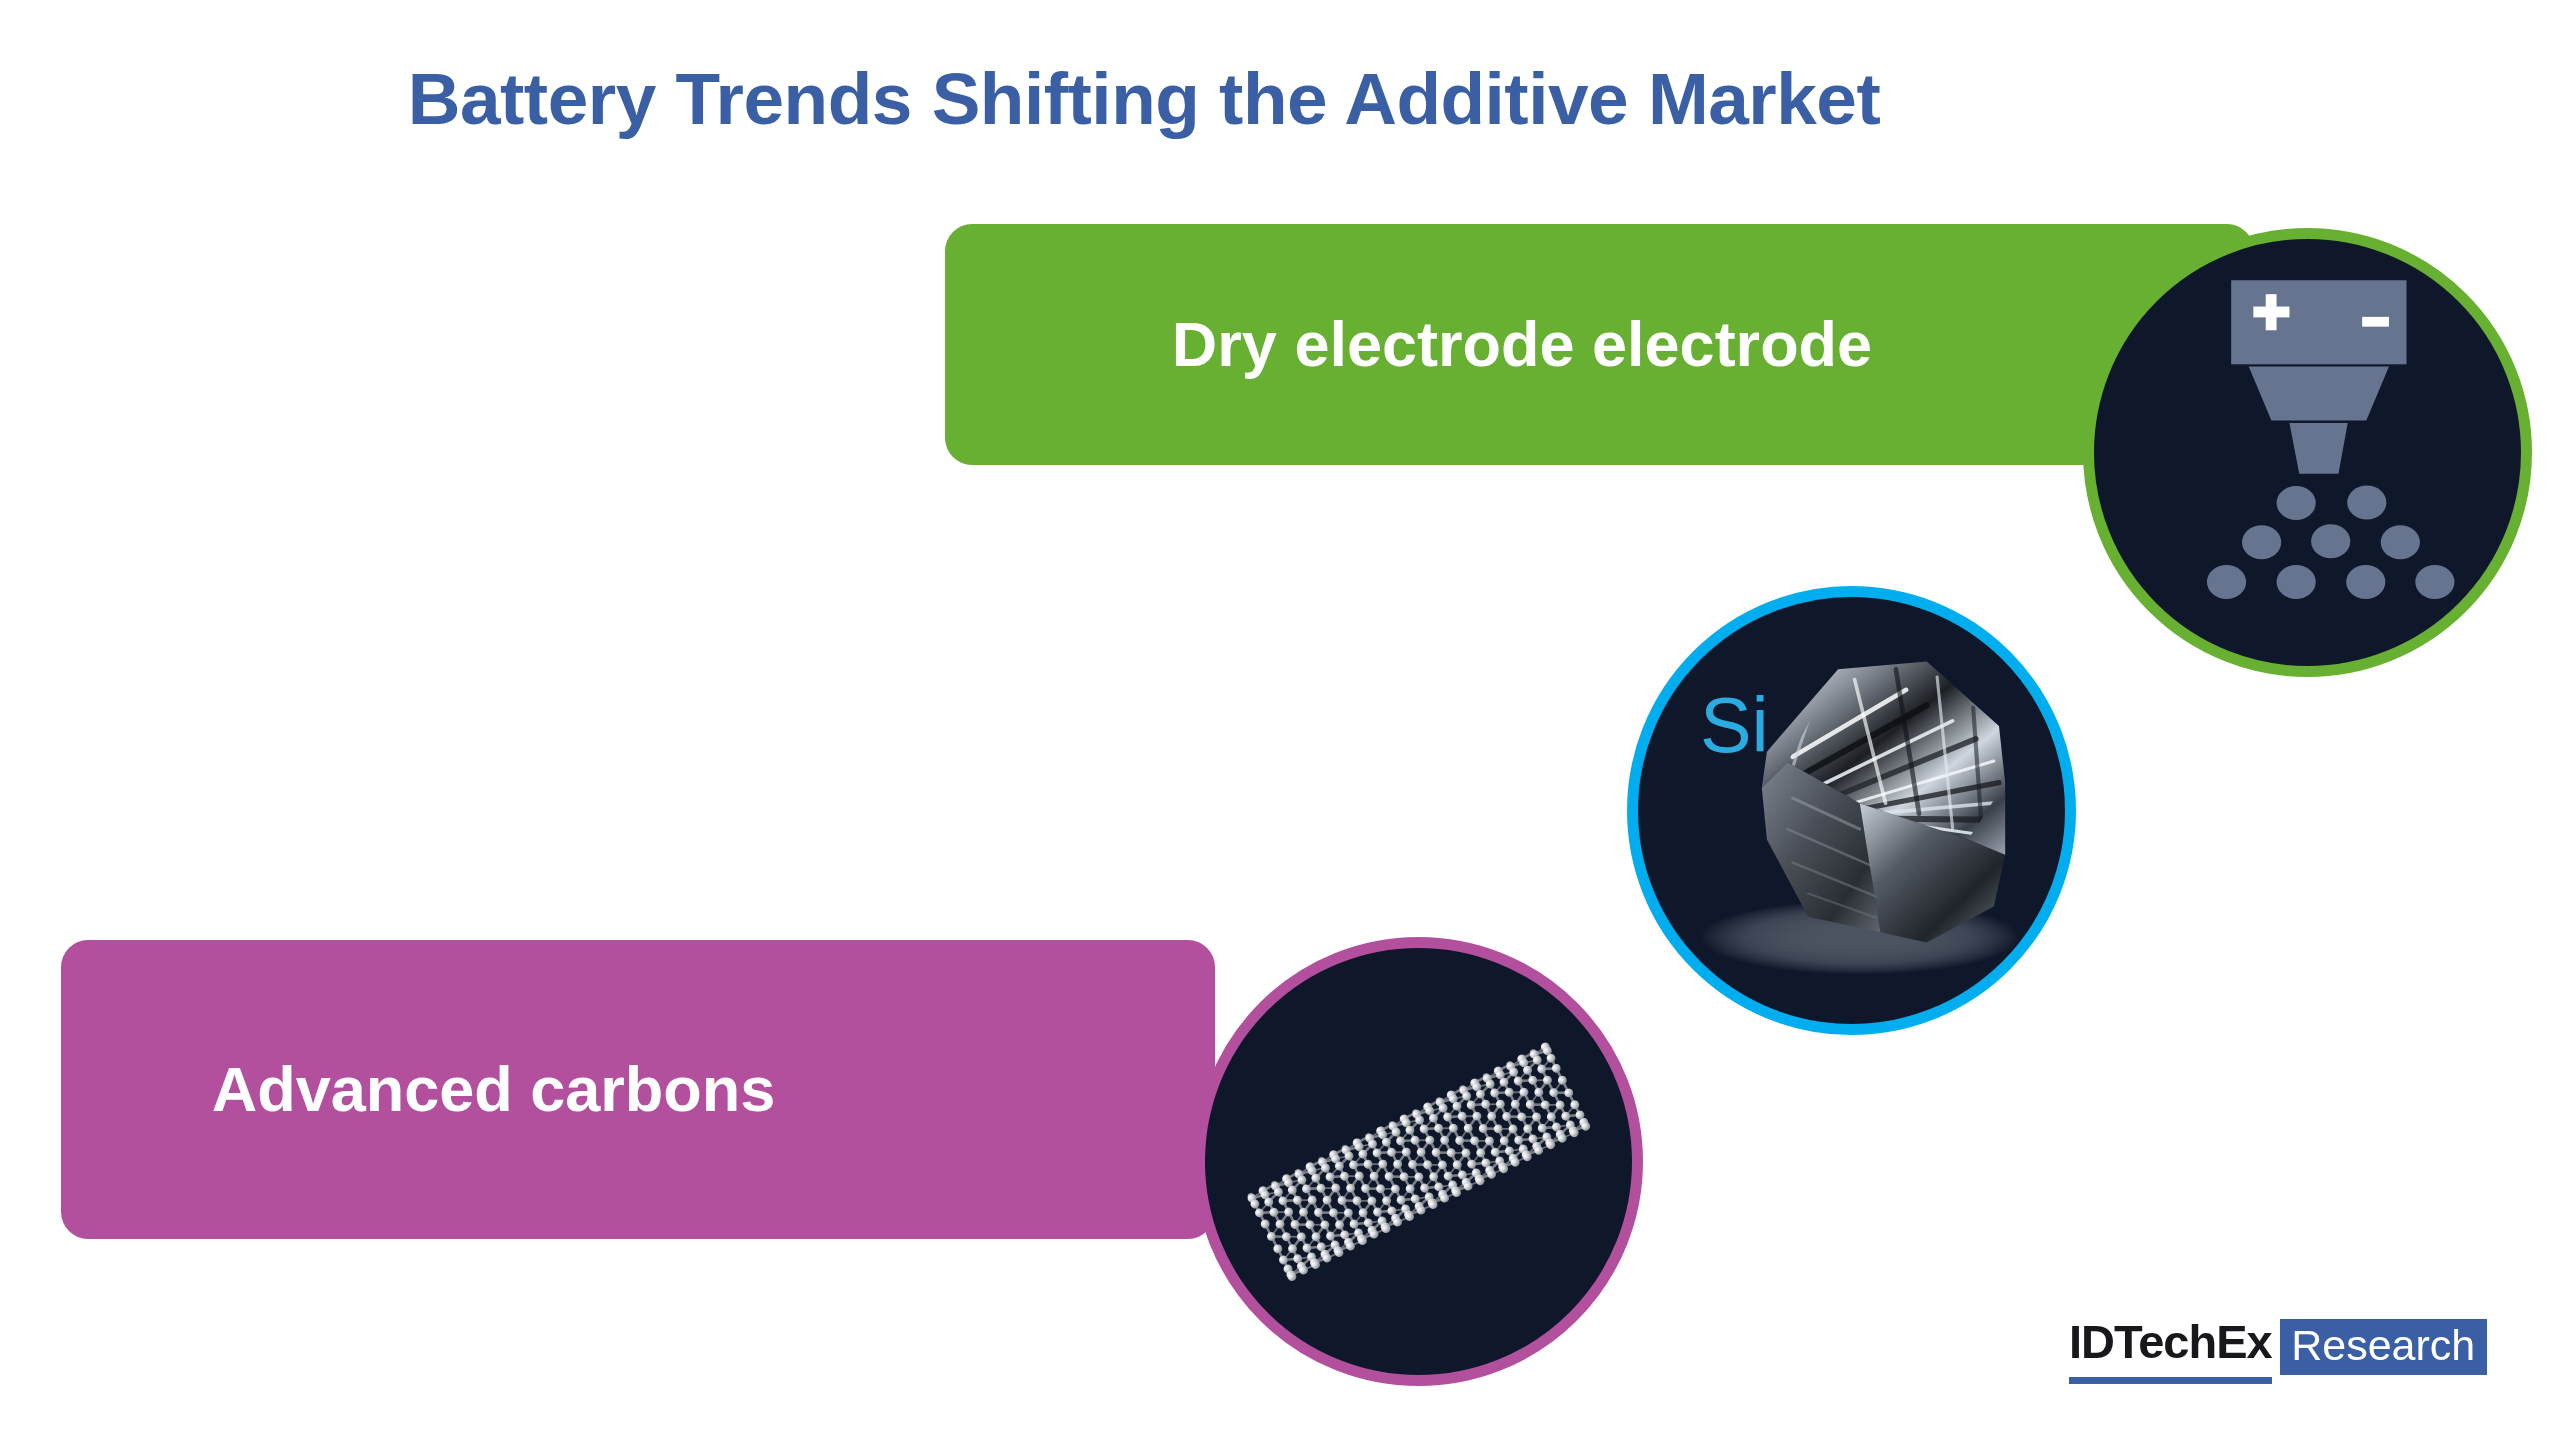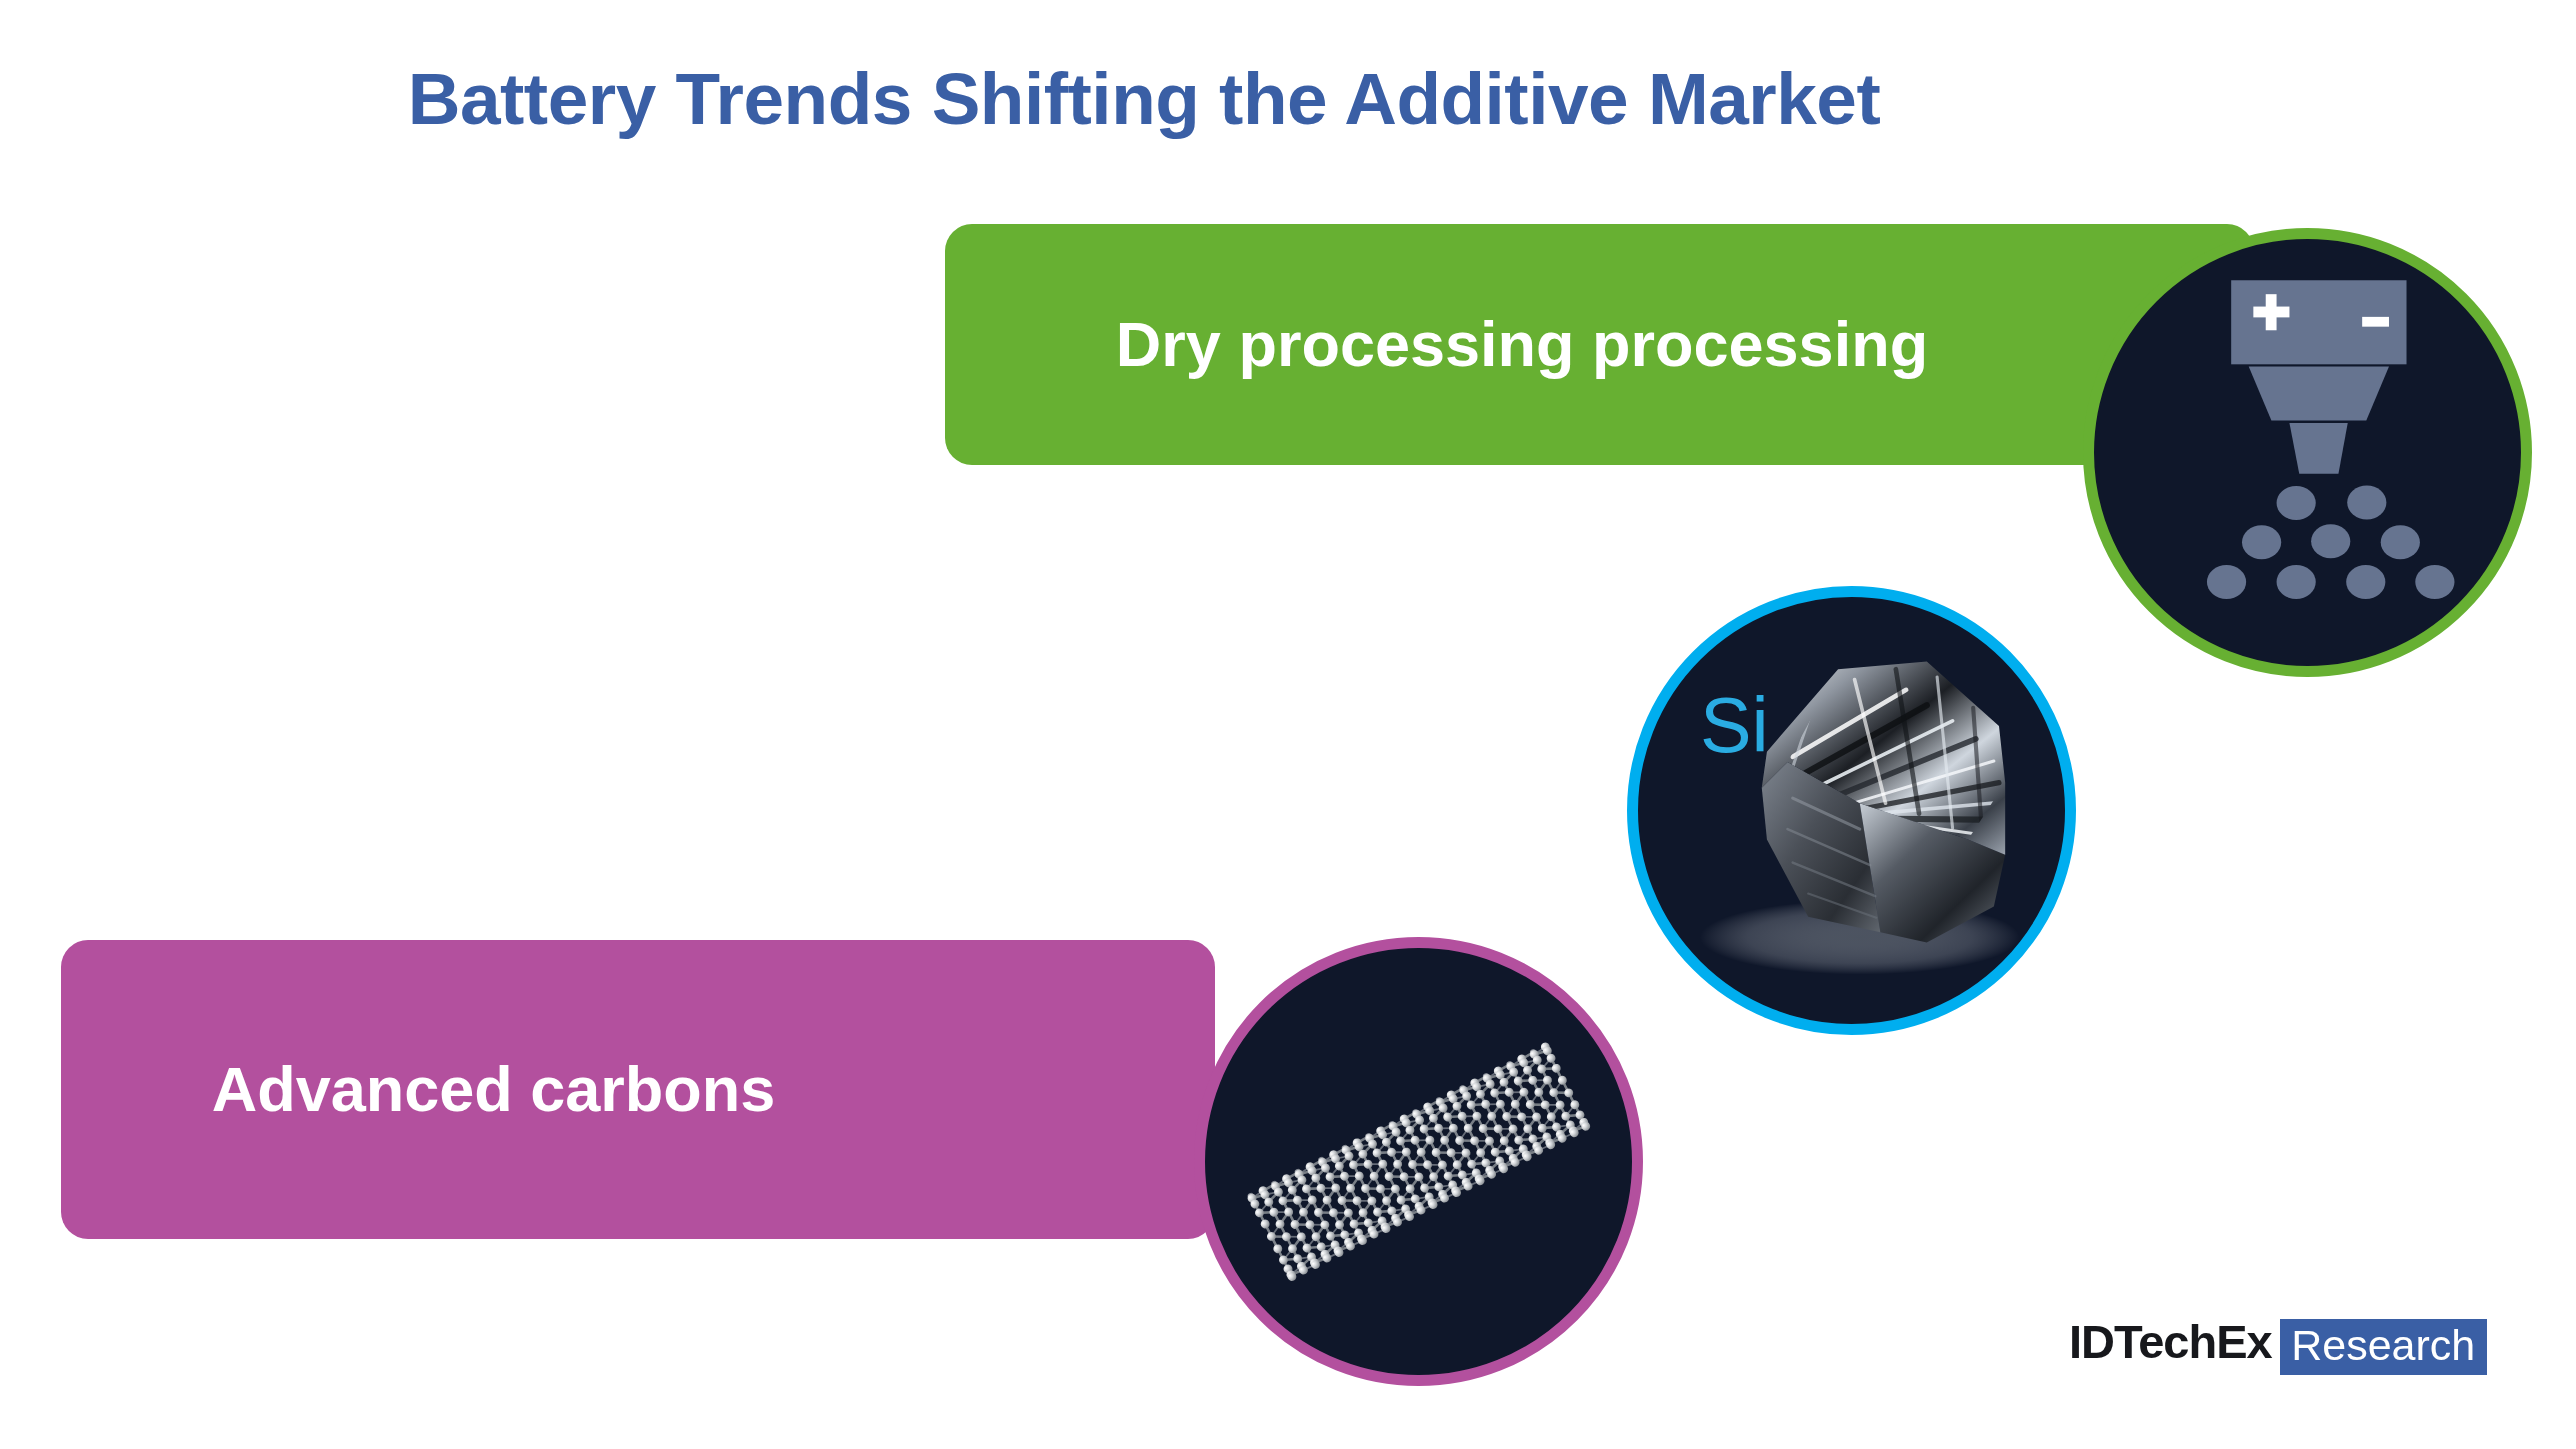--- a/index.html
+++ b/index.html
@@ -95,21 +95,21 @@
 
   
   #logo{
     position:absolute;
     left:2069px;top:1319px;
     display:flex;
     align-items:stretch;
     height:65px;
   }
   #logo-name-wrap{
-    display:flex;justify-content:flex-start;
+    display:flex;flex-direction:column;justify-content:space-between;
     margin-right:8.2px;
   }
   #logo-name{
     font-size:47px;font-weight:bold;color:#17181c;line-height:0.98;
     letter-spacing:-1px;white-space:nowrap;
   }
   #logo-underline{
     height:6.7px;background:#3a5fa5;width:100%;margin-top:4.1px;
   }
   #logo-research{
@@ -122,21 +122,21 @@
   }
 </style>
 </head>
 <body>
 
 <div id="slide" style="background: rgb(255, 255, 255);">
 
   <div class="title" style="color: rgb(58, 95, 165);">Battery Trends Shifting the Additive Market</div>
 
   <div class="bar" id="bar-green" style="background: rgb(103, 176, 50);">
-    <span class="bar-label">Dry processing processing</span>
+    <span class="bar-label">Dry electrode electrode</span>
   </div>
 
   <div class="circle" id="circle-green" style="border-color: rgb(103, 176, 50);">
     <svg class="circle-inner" viewBox="0 0 828 828">
 
       <rect x="266" y="80" width="340" height="163" fill="#667490"></rect>
 
       <rect x="309" y="131" width="70" height="21" fill="#ffffff"></rect>
       <rect x="333" y="107" width="21" height="70" fill="#ffffff"></rect>
 

